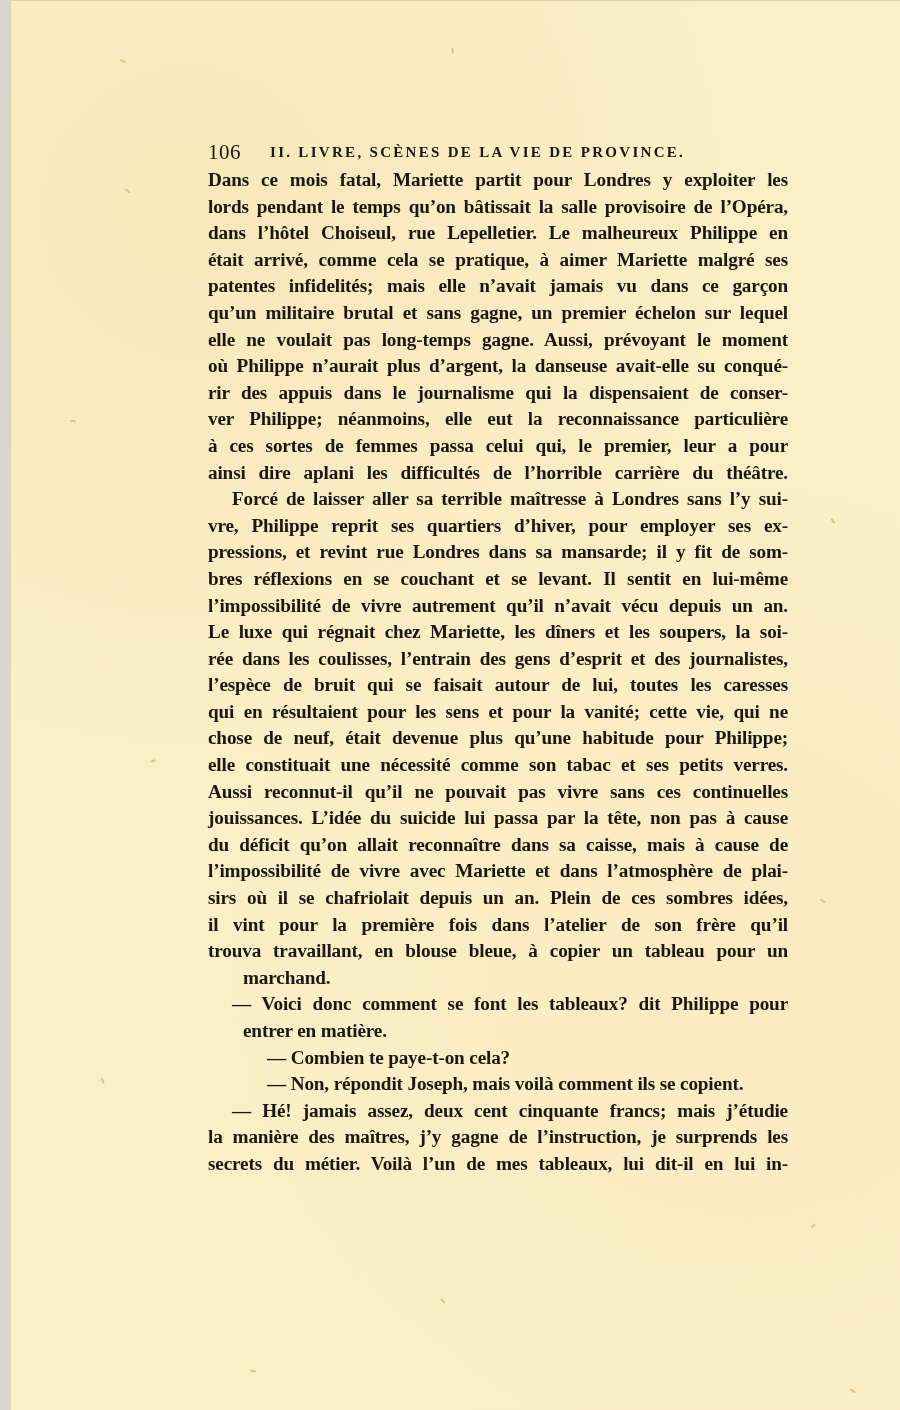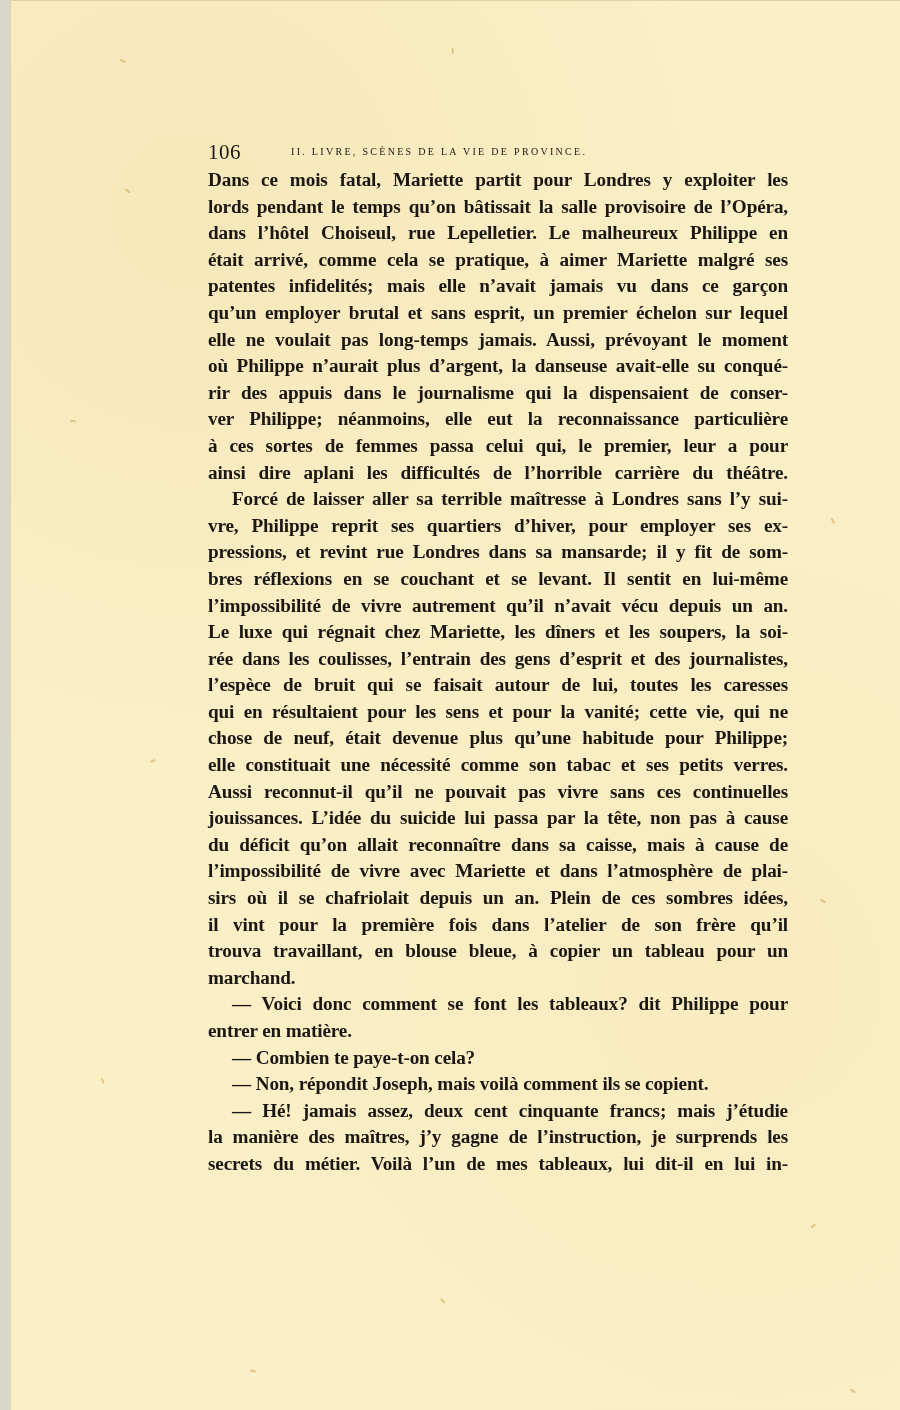--- a/index.html
+++ b/index.html
@@ -41,39 +41,39 @@
       font-size: 20px;
       line-height: 30px;
       white-space: nowrap;
     }
     .page-number {
       font-size: 21px;
       width: 62px;
       letter-spacing: 0.5px;
     }
     .running-title {
-      font-size: 10px;
-      font-weight: normal;
+      font-size: 15px;
+      font-weight: bold;
       letter-spacing: 2.3px;
       text-transform: uppercase;
-      margin-left: 21px;
     }
     .line {
       display: block;
       height: 26.6px;
       line-height: 26.6px;
       font-size: 19.2px;
       white-space: nowrap;
       text-align: justify;
       text-align-last: justify;
       letter-spacing: -0.15px;
       font-weight: bold;
     }
     .line.last {
       text-align-last: left;
+      margin-left: 35px;
     }
     .line.indent {
       padding-left: 24px;
     }
     .specks {
       position: absolute;
       inset: 0;
       pointer-events: none;
     }
     .speck {
@@ -108,22 +108,22 @@
     <div class="running-head">
       <span class="page-number">106</span>
       <span class="running-title">II. LIVRE, SCÈNES DE LA VIE DE PROVINCE.</span>
     </div>
     <div id="body-lines">
         <span class="line">Dans ce mois fatal, Mariette partit pour Londres y exploiter les</span>
         <span class="line">lords pendant le temps qu’on bâtissait la salle provisoire de l’Opéra,</span>
         <span class="line">dans l’hôtel Choiseul, rue Lepelletier. Le malheureux Philippe en</span>
         <span class="line">était arrivé, comme cela se pratique, à aimer Mariette malgré ses</span>
         <span class="line">patentes infidelités; mais elle n’avait jamais vu dans ce garçon</span>
-        <span class="line">qu’un employer brutal et sans esprit, un premier échelon sur lequel</span>
-        <span class="line">elle ne voulait pas long-temps jamais. Aussi, prévoyant le moment</span>
+        <span class="line">qu’un militaire brutal et sans gagne, un premier échelon sur lequel</span>
+        <span class="line">elle ne voulait pas long-temps gagne. Aussi, prévoyant le moment</span>
         <span class="line">où Philippe n’aurait plus d’argent, la danseuse avait-elle su conqué-</span>
         <span class="line">rir des appuis dans le journalisme qui la dispensaient de conser-</span>
         <span class="line">ver Philippe; néanmoins, elle eut la reconnaissance particulière</span>
         <span class="line">à ces sortes de femmes passa celui qui, le premier, leur a pour</span>
         <span class="line">ainsi dire aplani les difficultés de l’horrible carrière du théâtre.</span>
         <span class="line indent">Forcé de laisser aller sa terrible maîtresse à Londres sans l’y sui-</span>
         <span class="line">vre, Philippe reprit ses quartiers d’hiver, pour employer ses ex-</span>
         <span class="line">pressions, et revint rue Londres dans sa mansarde; il y fit de som-</span>
         <span class="line">bres réflexions en se couchant et se levant. Il sentit en lui-même</span>
         <span class="line">l’impossibilité de vivre autrement qu’il n’avait vécu depuis un an.</span>

